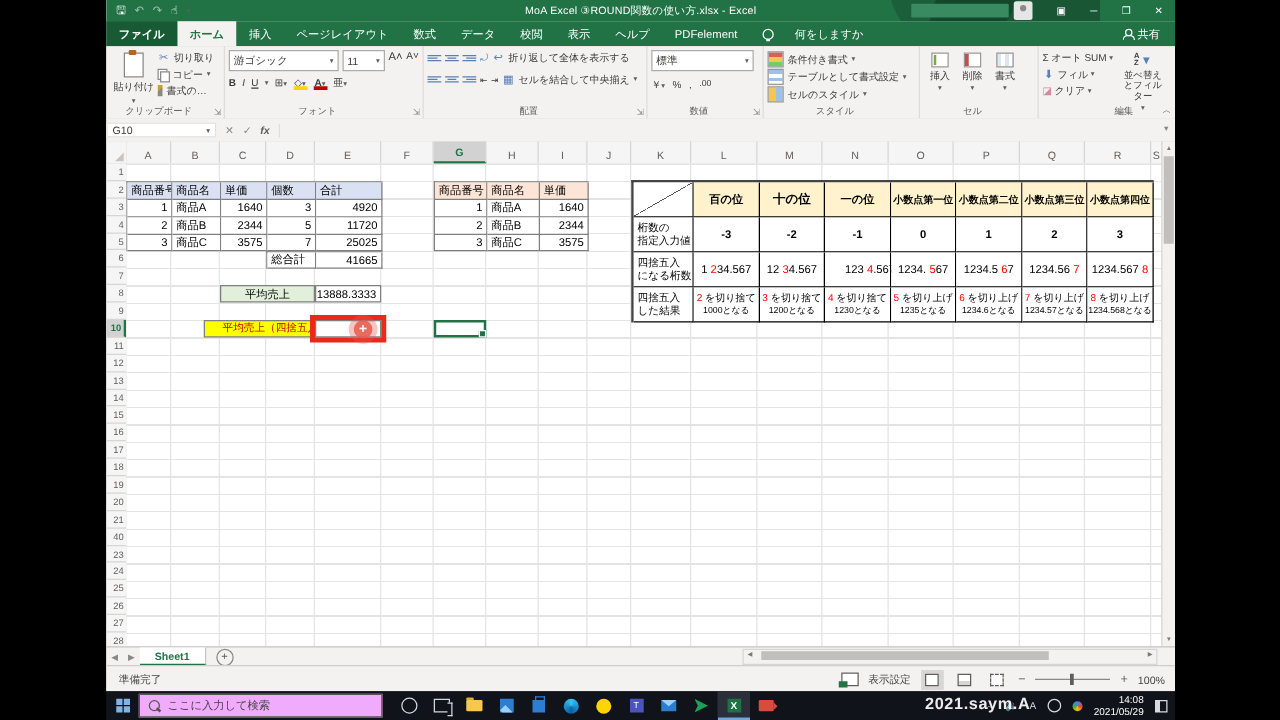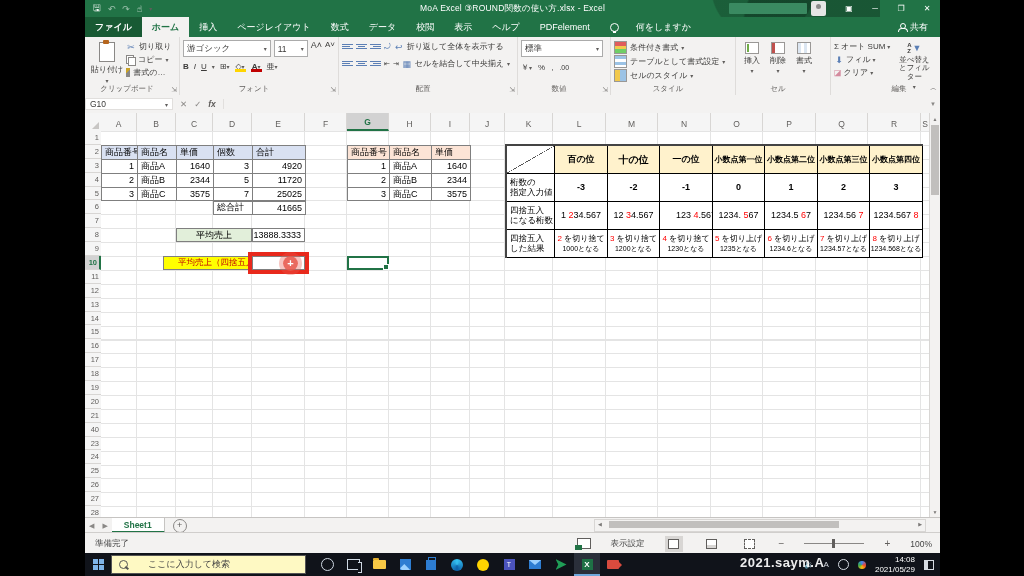--- a/index.html
+++ b/index.html
@@ -116,37 +116,37 @@
   .tabbar{position:absolute;top:517px;left:0;right:0;height:15px;background:#f3f2f1;border-top:1px solid #c6c4c2;display:flex;align-items:center;font-size:8.5px;color:#605e5c;}
   .navarr{padding:0 4px;font-size:7px;color:#8a8886;}
   .sheettab{background:#fff;color:#217346;font-weight:bold;padding:0 12px;height:100%;display:flex;align-items:center;border-right:1px solid #c6c4c2;border-bottom:2px solid #217346;box-sizing:border-box;}
   .addsheet{width:12px;height:12px;border:1px solid #8a8886;border-radius:50%;font-size:9px;line-height:10px;text-align:center;margin-left:8px;color:#605e5c;}
   .hscroll{position:absolute;right:14px;top:519px;width:330px;height:11px;background:#f3f2f1;border:1px solid #d8d6d4;}
   .hscroll .thumb{position:absolute;left:14px;top:1px;width:230px;height:7px;background:#c1bfbd;}
   .harrow{position:absolute;top:1px;font-size:5px;color:#7a7876;}
   
   .status{position:absolute;top:532px;left:0;right:0;height:21px;background:#f3f2f1;border-top:1px solid #d0cecc;display:flex;align-items:center;font-size:8.5px;color:#444;}
   .status .ready{padding-left:10px;}
-  .status-right{margin-left:auto;display:flex;align-items:center;gap:20px;padding-right:8px;}
+  .status-right{margin-left:auto;display:flex;align-items:center;gap:8px;padding-right:8px;}
   .disp-ic{width:12px;height:9px;border:1px solid #605e5c;position:relative;background:#fff;}
   .disp-ic:after{content:"";position:absolute;left:-3px;bottom:-2px;width:7px;height:5px;background:#217346;}
   .viewic{width:16px;height:14px;display:flex;align-items:center;justify-content:center;border:1px solid transparent;}
   .viewic.on{background:#d8d6d4;}
   .vi{width:9px;height:8px;border:1px solid #605e5c;background:#fff;}
   .vi2{width:9px;height:8px;border:1px solid #605e5c;background:linear-gradient(#fff 60%,#d8d6d4 60%);}
   .vi3{width:9px;height:8px;border:1px dashed #605e5c;background:#fff;}
   .zoomtrack{width:60px;height:1px;background:#8a8886;position:relative;}
   .zoomthumb{position:absolute;left:28px;top:-4px;width:3px;height:9px;background:#605e5c;}
   .zsign{font-size:10px;color:#605e5c;}
   
   .taskbar{position:absolute;left:85px;top:553px;width:855px;height:23px;background:#10131a;display:flex;align-items:center;color:#fff;}
   .winlogo{width:26px;height:23px;display:flex;align-items:center;justify-content:center;}
   .wl{display:grid;grid-template-columns:5px 5px;grid-template-rows:5px 5px;gap:1px;}
   .wl i{background:#7fb4e8;display:block;}
-  .tsearch{width:195px;height:19px;background:#fef9c3;display:flex;align-items:center;gap:20px;padding:0 7px;color:#444;font-size:9px;box-sizing:border-box;border:1px solid #555;}
+  .tsearch{width:195px;height:19px;background:#f0abfc;display:flex;align-items:center;gap:6px;padding:0 7px;color:#444;font-size:9px;box-sizing:border-box;border:1px solid #555;}
   .smag{width:7px;height:7px;border:1.5px solid #555;border-radius:50%;position:relative;flex:none;}
   .smag:after{content:"";position:absolute;left:5px;top:6px;width:4px;height:1.5px;background:#555;transform:rotate(40deg);}
   .tkicons{display:flex;align-items:center;margin-left:8px;}
   .tki{width:26px;height:23px;display:flex;align-items:center;justify-content:center;position:relative;}
   .tki.active{background:#2a2f3a;box-shadow:inset 0 -2px 0 #6fa8dc;}
   .ic-cortana{width:11px;height:11px;border:1.5px solid #cfd8e3;border-radius:50%;}
   .ic-task{width:11px;height:9px;border:1px solid #cfd8e3;position:relative;background:transparent;}
   .ic-task:after{content:"";position:absolute;right:-3px;top:2px;width:3px;height:9px;background:#10131a;border:1px solid #cfd8e3;border-left:none;}
   .ic-folder{width:13px;height:9px;background:#f8c946;border-radius:1px;position:relative;}
   .ic-folder:before{content:"";position:absolute;top:-2px;left:0;width:6px;height:2px;background:#e3ae2e;border-radius:1px 1px 0 0;}

